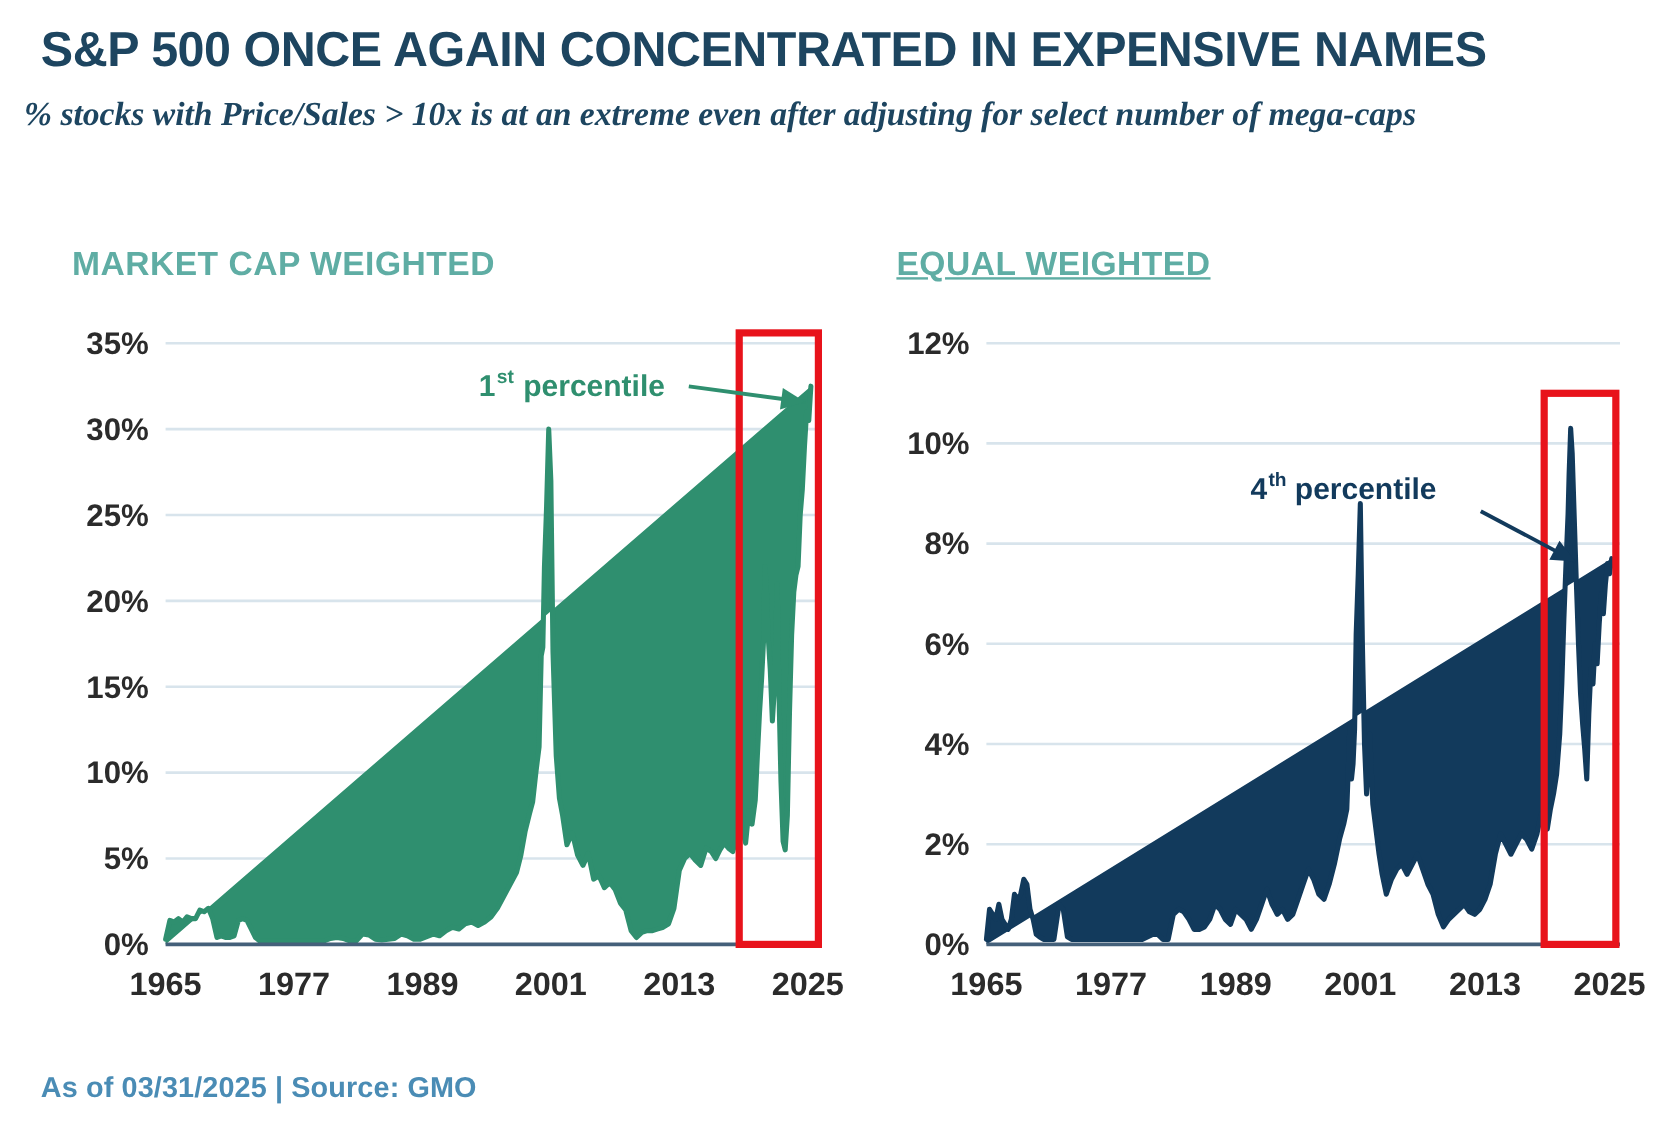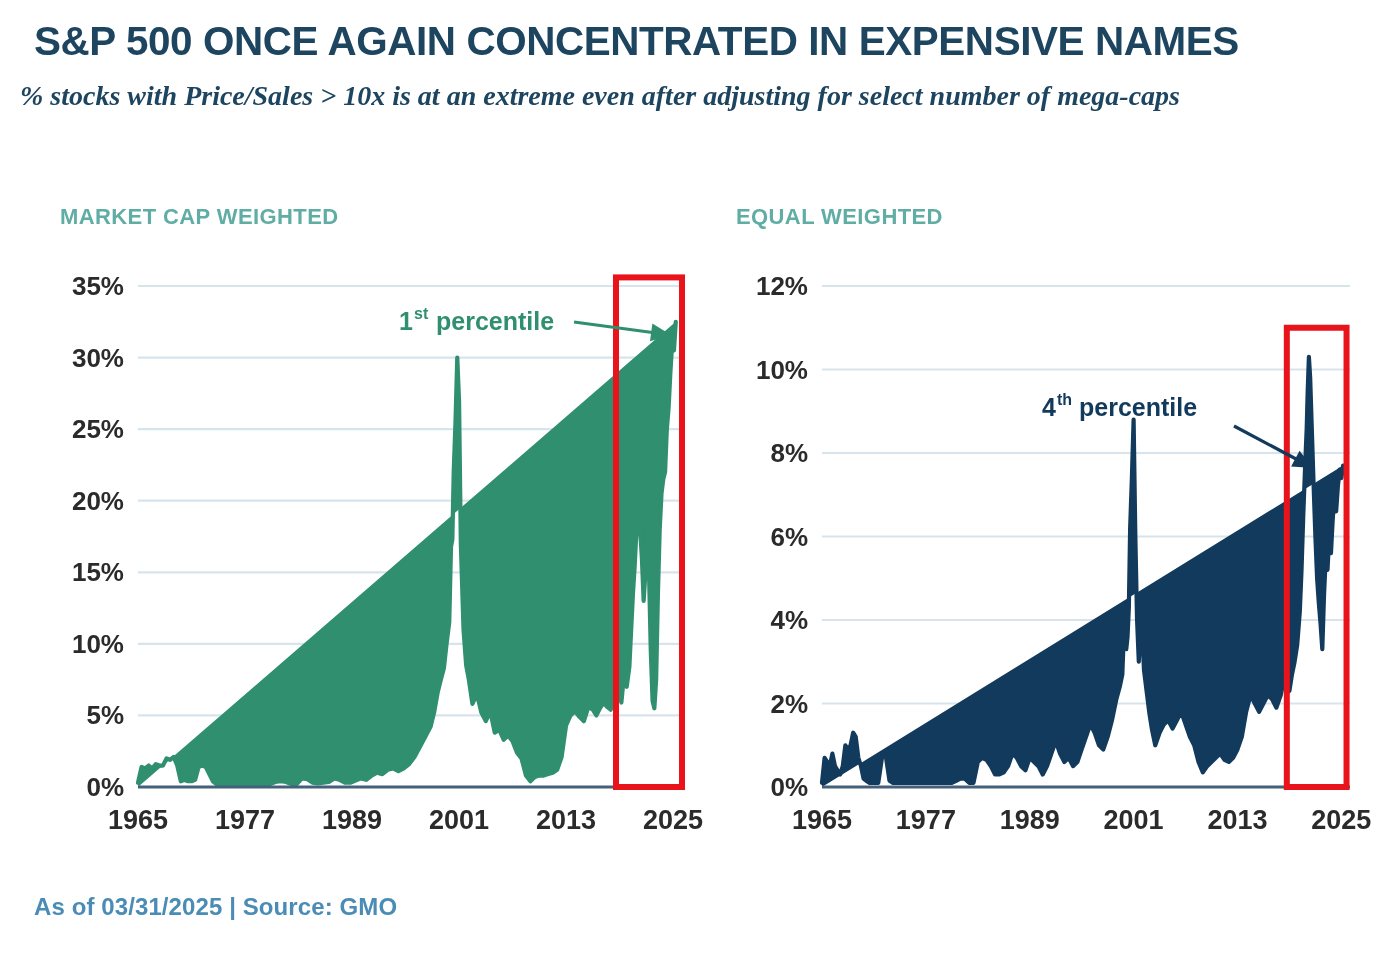--- a/index.html
+++ b/index.html
@@ -27,24 +27,24 @@
     line-height:1.28;color:#1d4560;
   }
 
   
   .panel{position:absolute;top:190px;height:670px;}
   .panel.left{left:34px;width:690px;}
   .panel.right{left:722px;width:662px;}
 
   .panel-title{
     position:absolute;left:26px;top:14px;
-    font-size:22px;font-weight:700;letter-spacing:0.4px;
+    font-size:28px;font-weight:700;letter-spacing:0.4px;
     color:#5fada4;white-space:nowrap;
   }
-  .panel.right .panel-title{left:14px;}
+  .panel.right .panel-title{left:25px;text-decoration:underline;}
 
   .plotwrap{position:absolute;left:0;top:0;width:100%;height:100%;}
   .plotwrap svg{display:block;}
 
   
   .footer{
     position:absolute;left:34px;top:893px;
     font-size:24px;font-weight:700;color:#4a8cb5;
     letter-spacing:0.1px;white-space:nowrap;
   }

